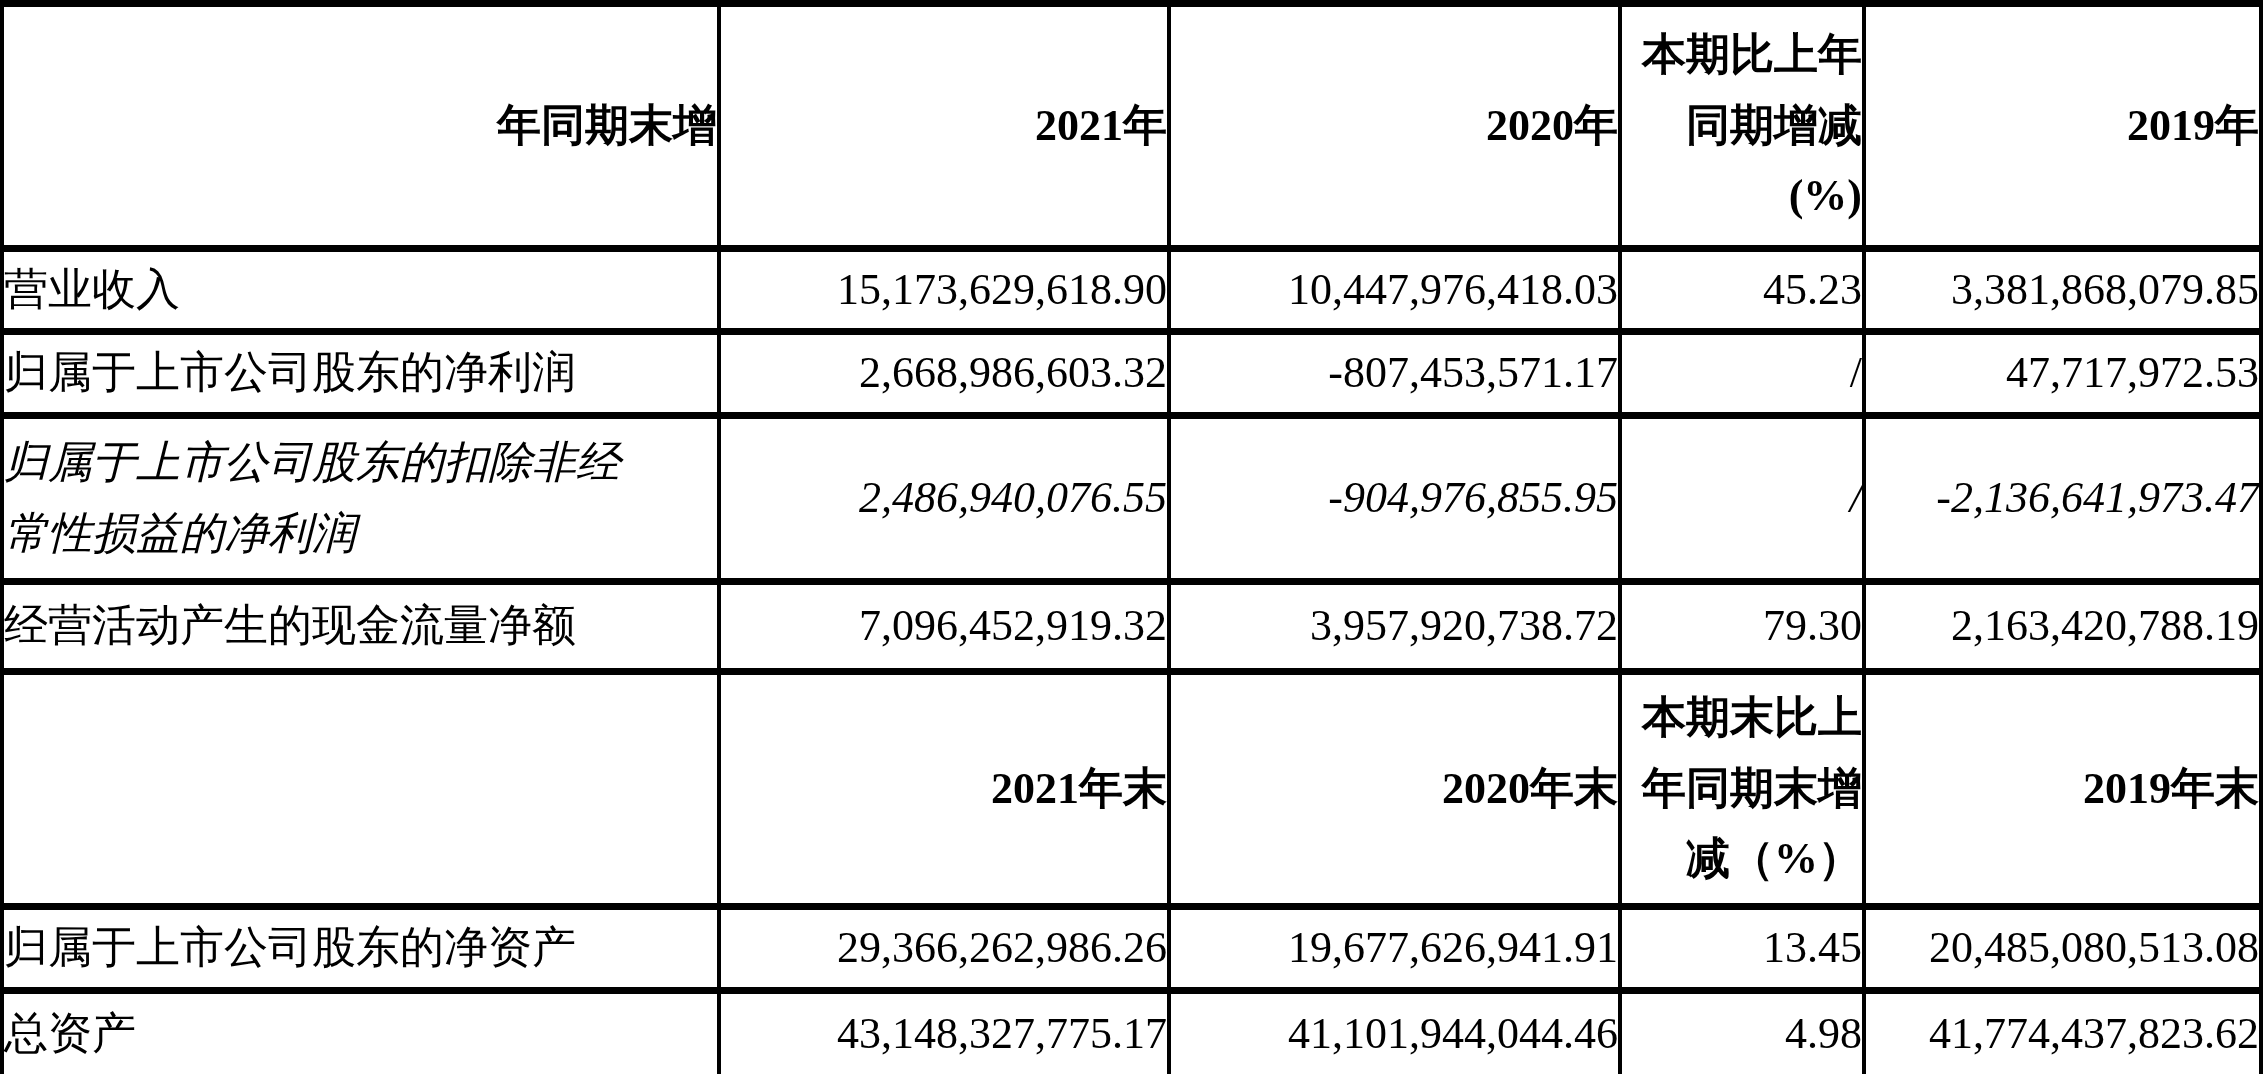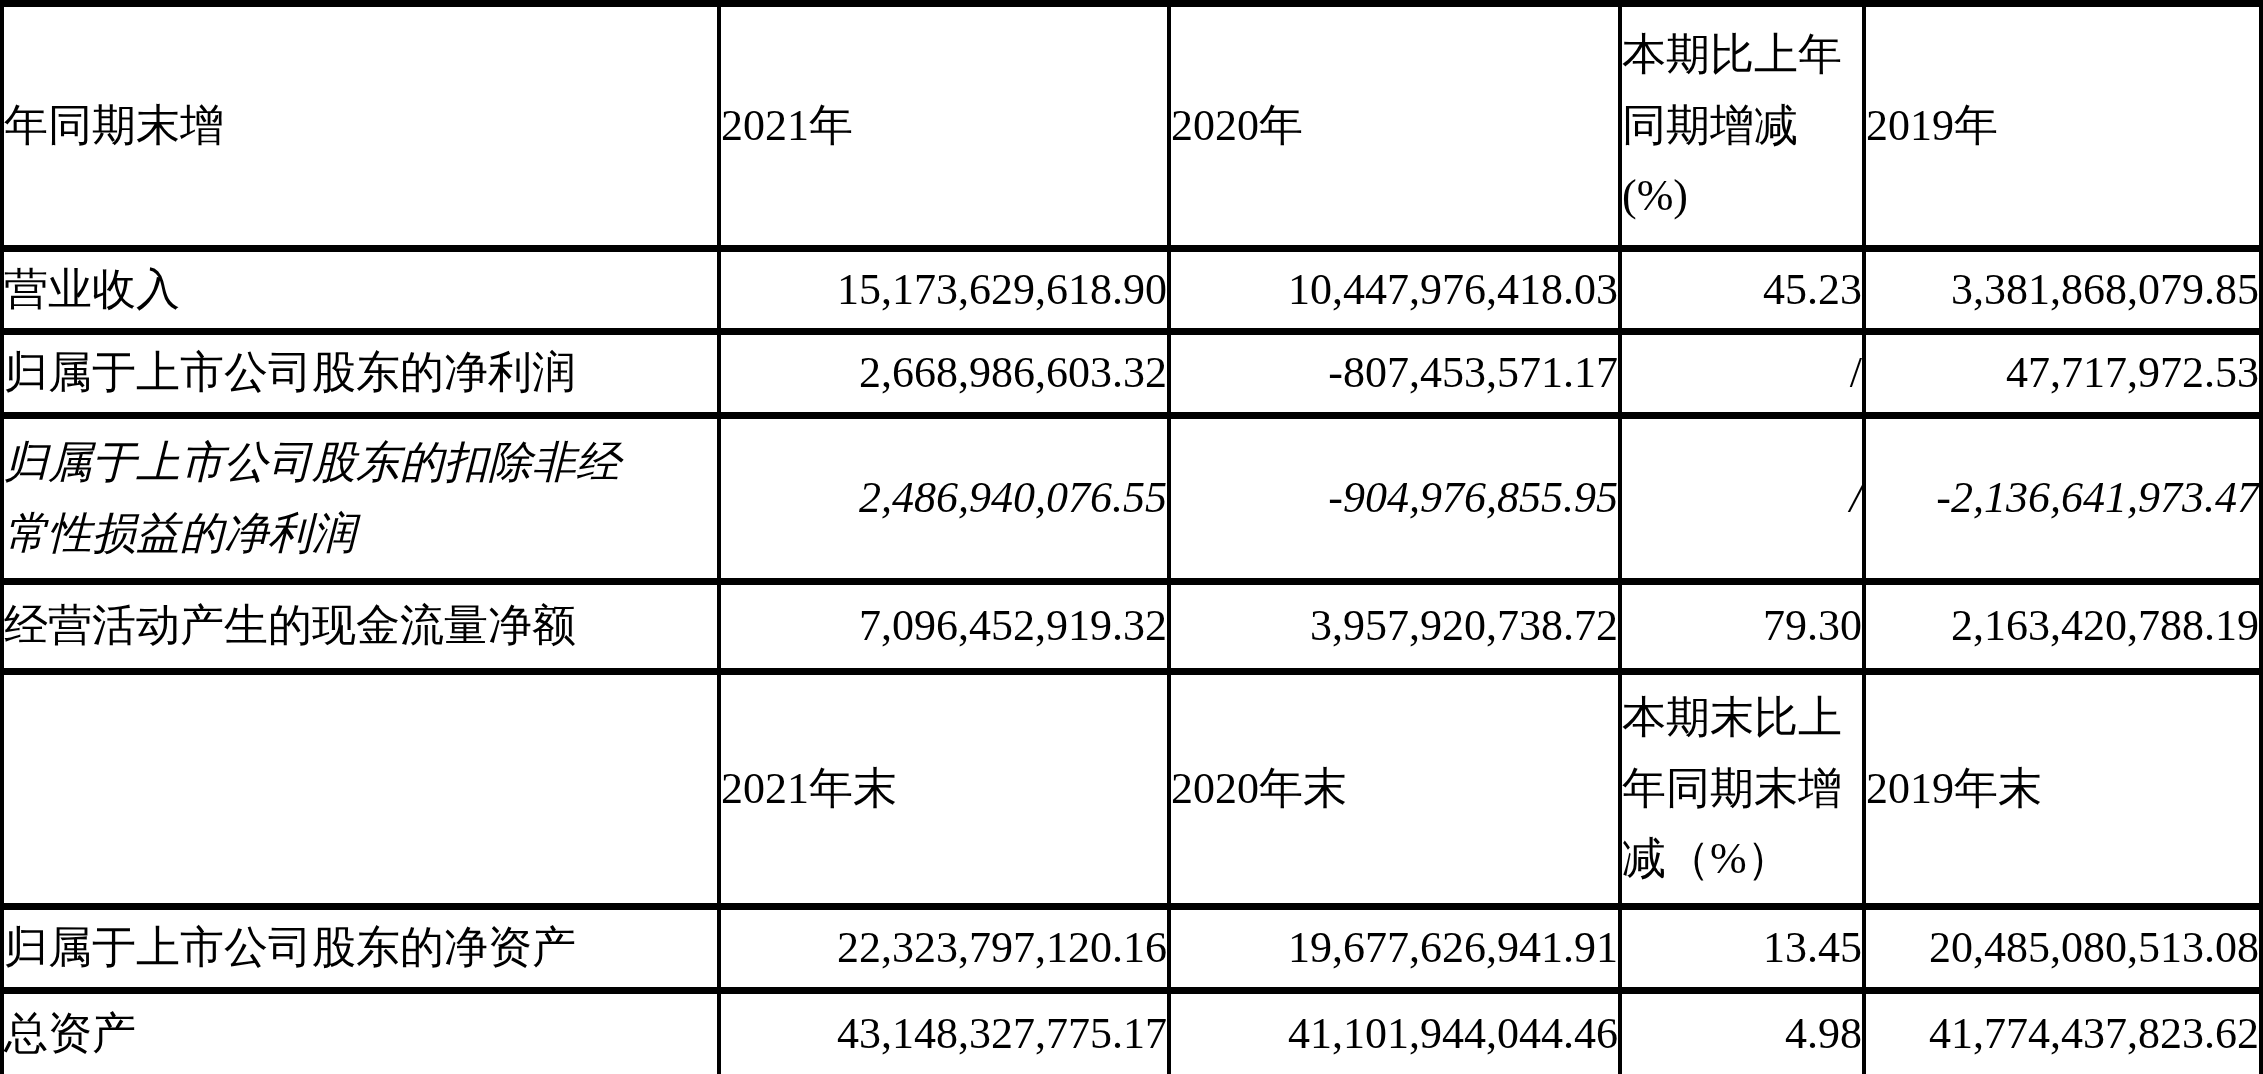--- a/index.html
+++ b/index.html
@@ -28,22 +28,22 @@
     border-top: 7px solid #000;
     border-bottom: 7px solid #000;
     font-size: 44px;
     line-height: 1.6;
     vertical-align: middle;
     white-space: pre-line;
     overflow: hidden;
     padding: 0;
   }
   td.hdr {
-    font-weight: normal;
-    text-align: left;
+    font-weight: bold;
+    text-align: right;
   }
   td.lbl {
     text-align: left;
     padding-left: 28px;
     padding-right: 8px;
     margin-left: 20px;
   }
   td.num {
     text-align: right;
     padding-right: 26px;
@@ -126,21 +126,21 @@
       <td class="hdr">2021年末</td>
       <td class="hdr">2020年末</td>
       <td class="hdr">本期末比上
 年同期末增
 减（%）</td>
       <td class="hdr">2019年末</td>
     </tr>
 
     <tr class="r5">
       <td class="lbl">归属于上市公司股东的净资产</td>
-      <td class="num">22,323,797,120.16</td>
+      <td class="num">29,366,262,986.26</td>
       <td class="num">19,677,626,941.91</td>
       <td class="num">13.45</td>
       <td class="num c5n">20,485,080,513.08</td>
     </tr>
 
     <tr class="r6">
       <td class="lbl">总资产</td>
       <td class="num">43,148,327,775.17</td>
       <td class="num">41,101,944,044.46</td>
       <td class="num">4.98</td>

